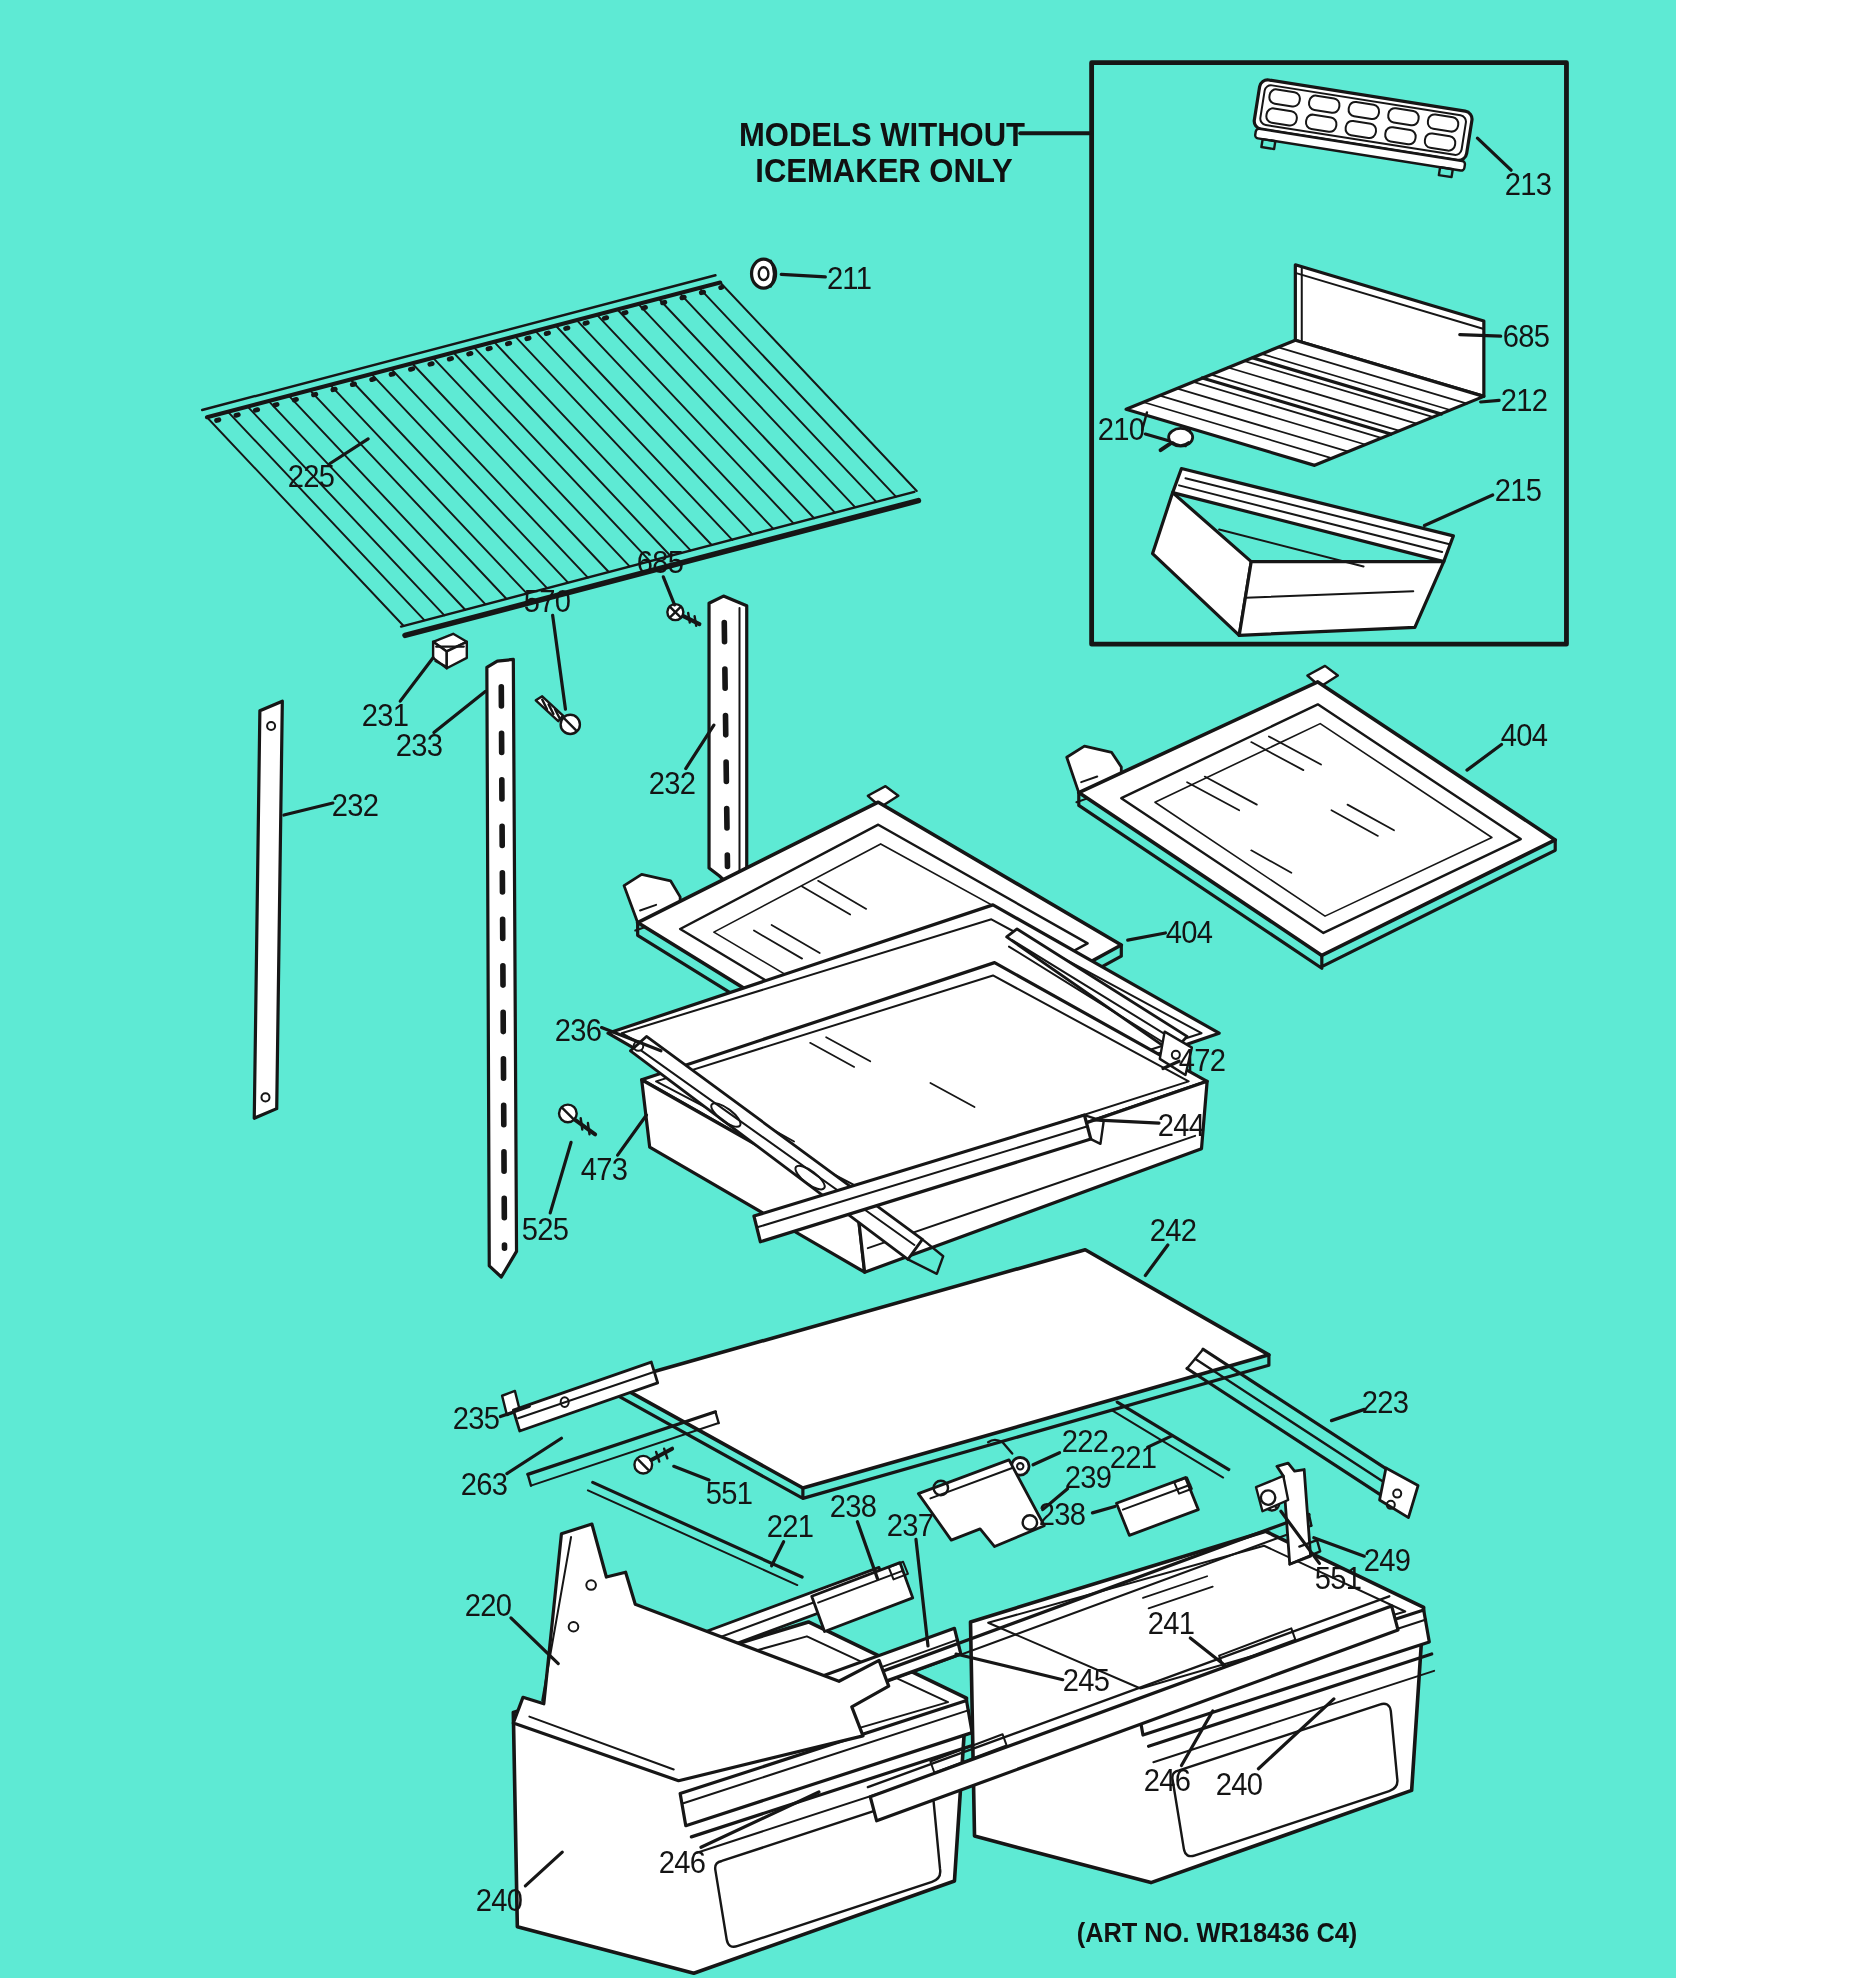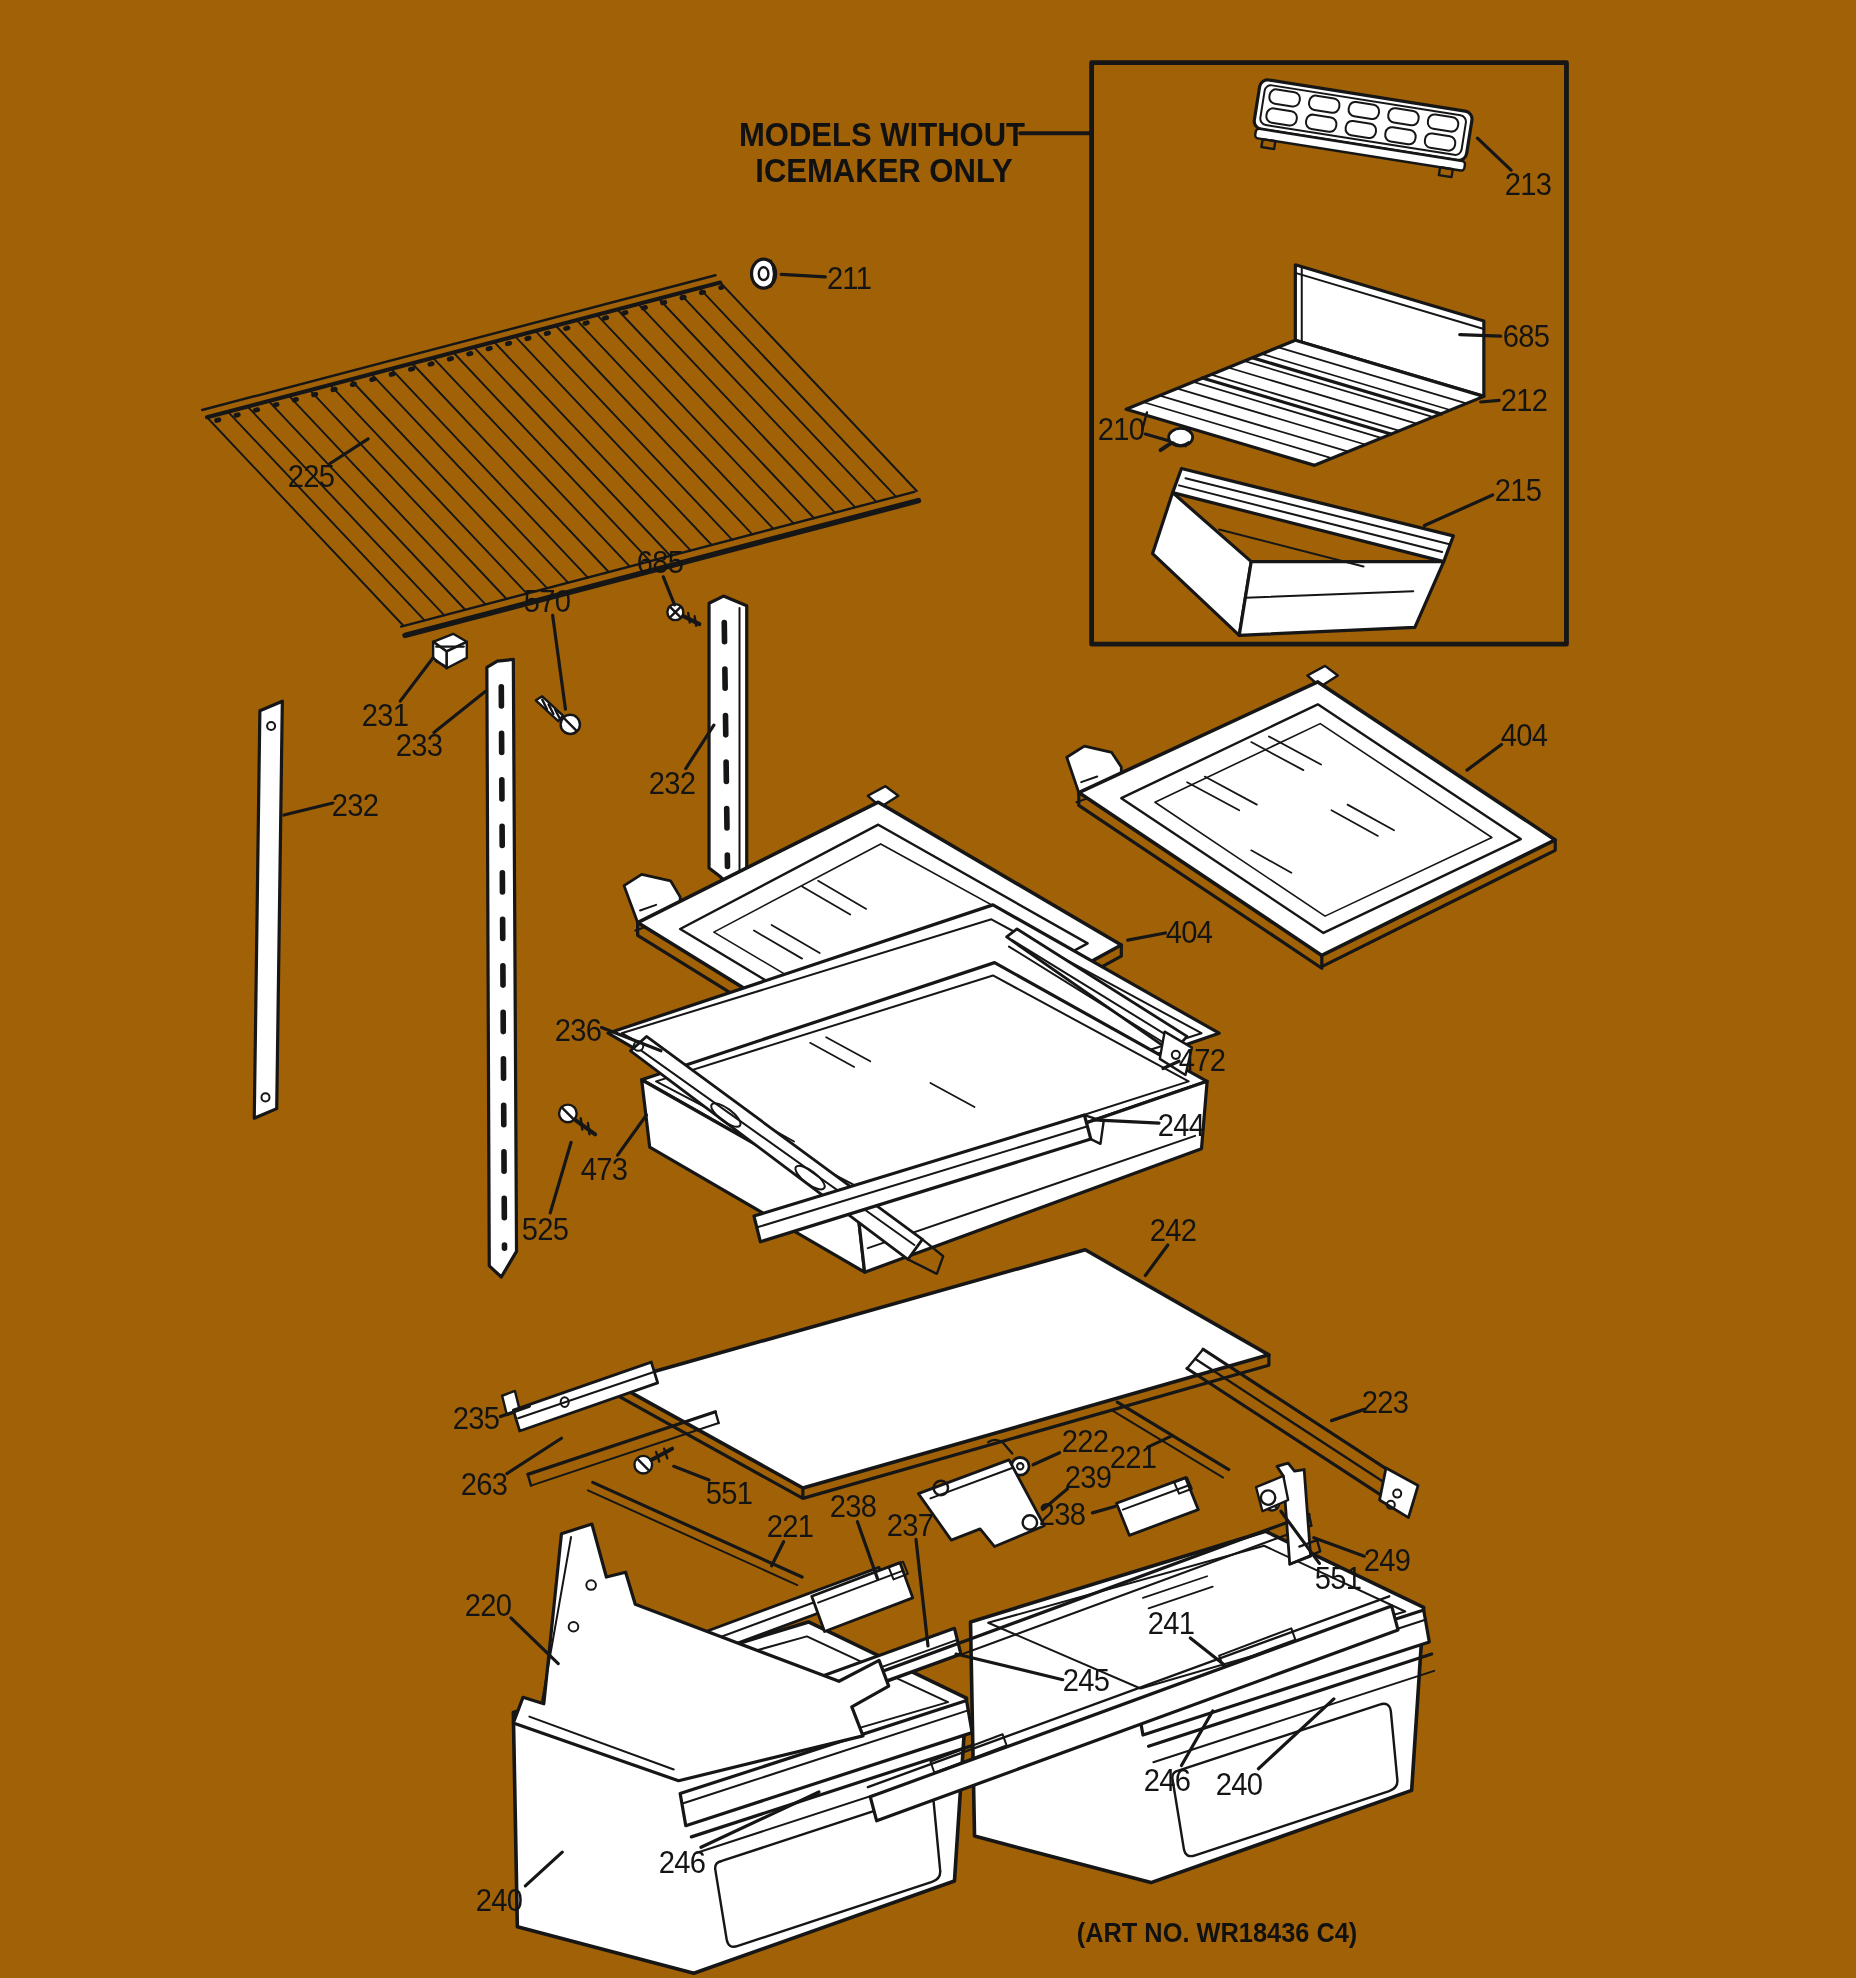--- a/index.html
+++ b/index.html
@@ -1,16 +1,16 @@
 <!DOCTYPE html>
 <html style="font-size:13px"><head>
 <meta charset="utf-8">
 <style>
   html,body{margin:0;padding:0;background:#ffffff;}
-  .stage{position:relative;width:1856px;height:1979px;background:#a16207;overflow:hidden;
+  .stage{position:relative;width:1676px;height:1979px;background:#5eead4;overflow:hidden;
          font-family:"Liberation Sans",sans-serif;color:#141414;}
   .stage svg{position:absolute;left:0;top:0;z-index:1;}
   .plabel{position:absolute;z-index:3;transform:translate(-50%,-50%) scaleX(.94);
           font-size:31px;line-height:1;letter-spacing:-0.8px;white-space:nowrap;color:#141414;}
   .note-line{position:absolute;z-index:3;transform:translate(-50%,-50%) scaleX(.94);
           font-size:33px;font-weight:700;letter-spacing:0;white-space:nowrap;color:#111;}
   .artno{position:absolute;z-index:3;transform:translate(-50%,-50%) scaleX(.94);
           font-size:27px;font-weight:700;white-space:nowrap;color:#111;}
 </style>
 </head>

